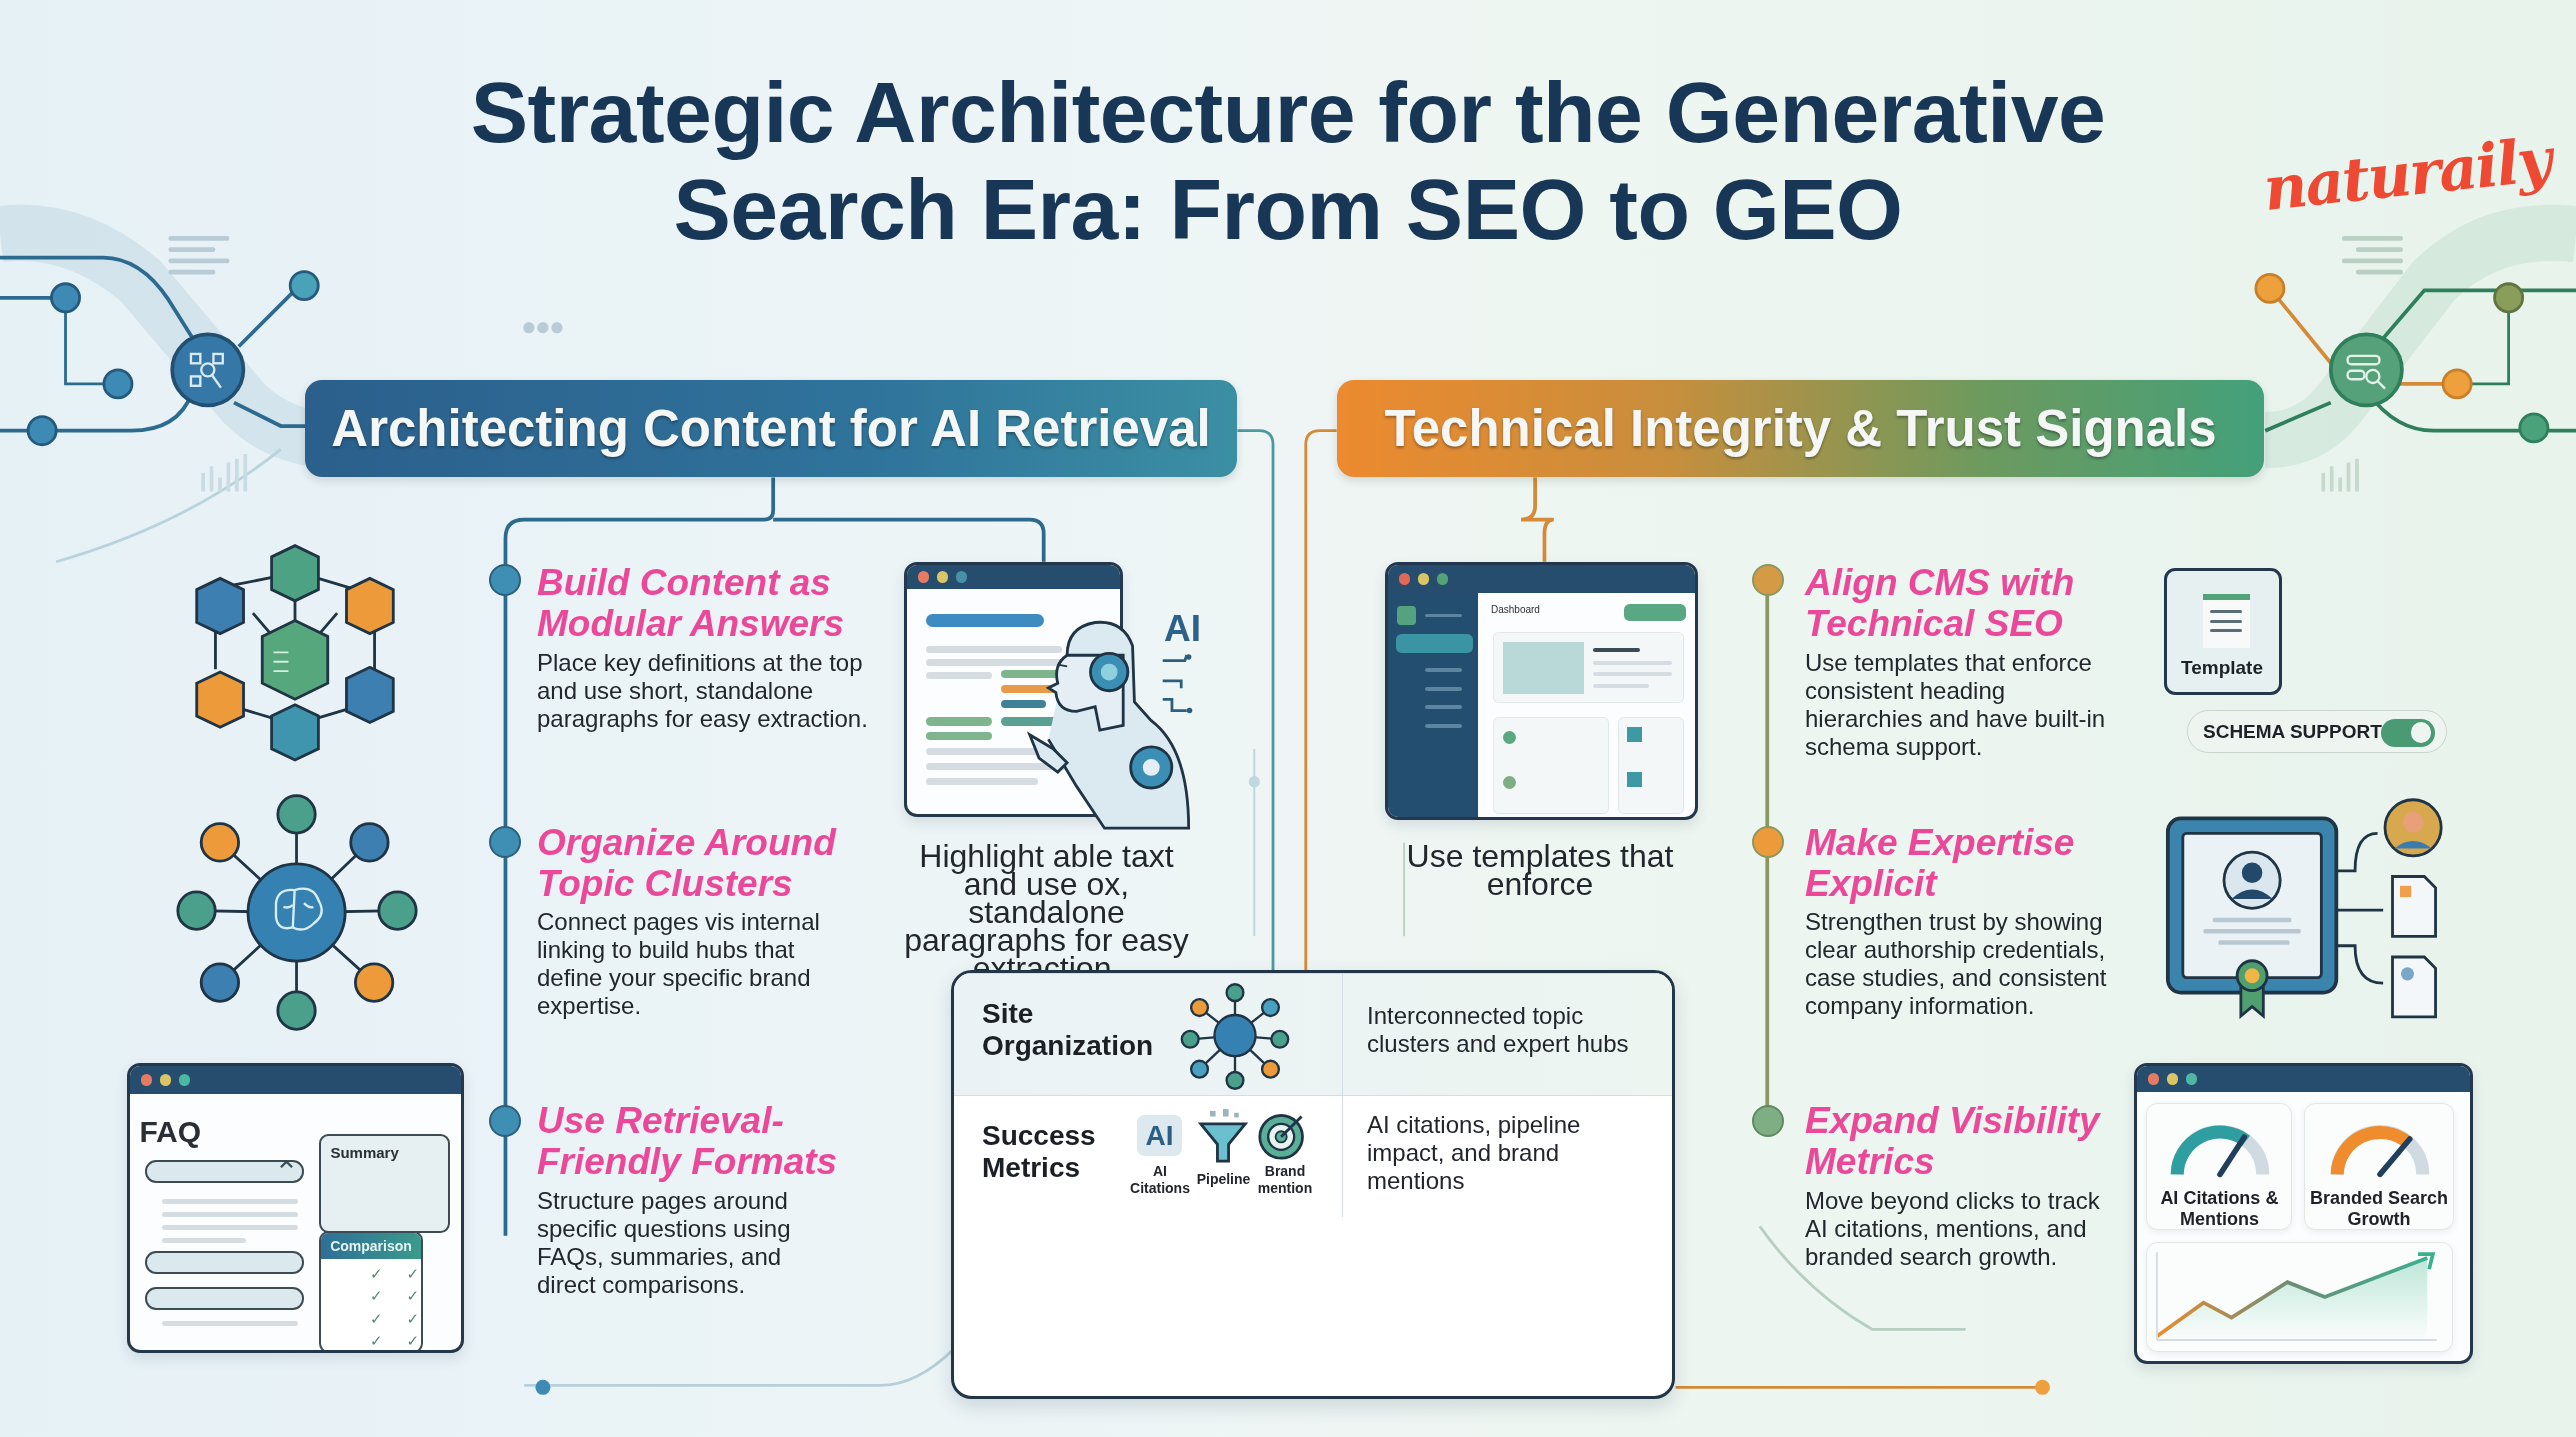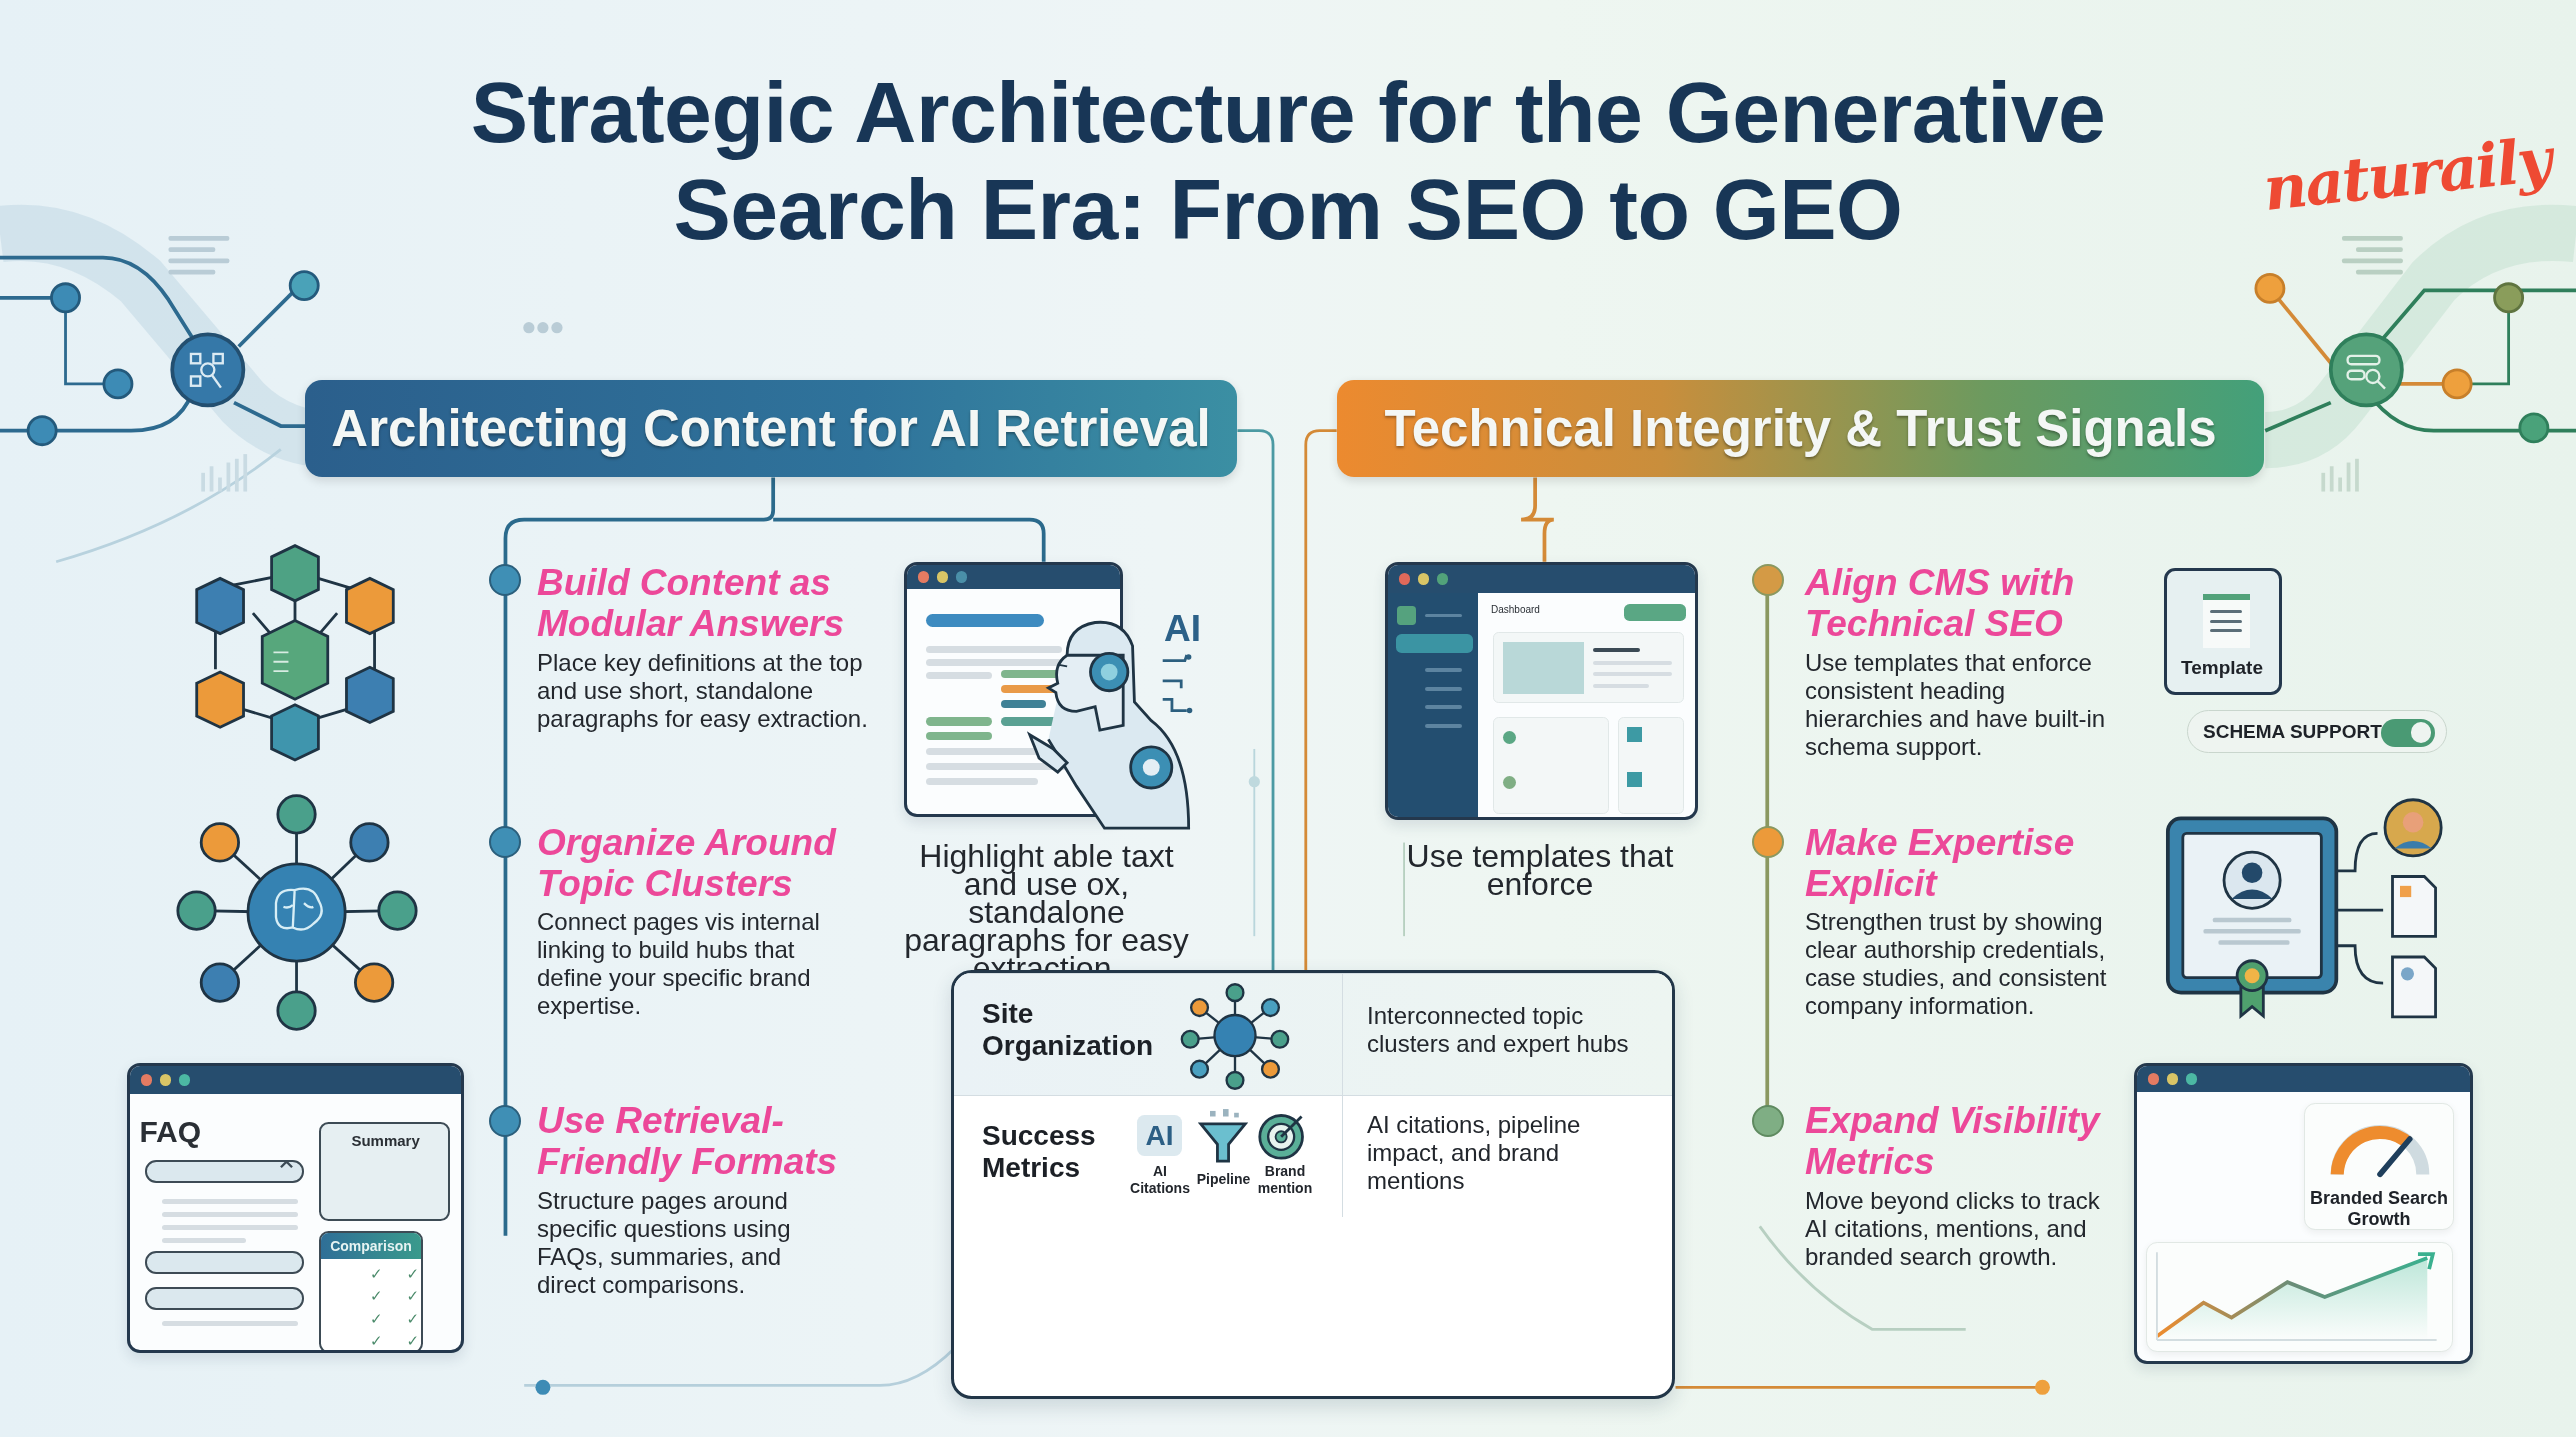--- a/index.html
+++ b/index.html
@@ -219,21 +219,21 @@
     </div>
   <div class="abs" style="left:9.4px;top:49px;font-size:30px;font-weight:700;color:#2a2f35;">FAQ</div>
   <div class="abs" style="left:15px;top:94px;width:159px;height:22.5px;border:2.8px solid #3d4b55;border-radius:11.2px;background:#dbe8ee;"></div>
   <div class="ln" style="left:32px;top:133px;width:136px;height:4.7px;"></div>
   <div class="ln" style="left:32px;top:146px;width:136px;height:4.7px;"></div>
   <div class="ln" style="left:32px;top:159px;width:136px;height:4.7px;"></div>
   <div class="ln" style="left:32px;top:172px;width:84px;height:4.7px;"></div>
   <div class="abs" style="left:15px;top:185px;width:159px;height:22.5px;border:2.8px solid #3d4b55;border-radius:11.2px;background:#dbe8ee;"></div>
   <div class="abs" style="left:15px;top:221px;width:159px;height:22.5px;border:2.8px solid #3d4b55;border-radius:11.2px;background:#dbe8ee;"></div>
   <div class="ln" style="left:32px;top:255px;width:136px;height:4.7px;"></div>
-  <div class="abs" style="left:189px;top:56px;width:131px;height:99px;border:2.8px solid #3d4b55;border-radius:9.4px;background:#e6eff2;padding-left:21px;">
+  <div class="abs" style="left:189px;top:68px;width:131px;height:99px;border:2.8px solid #3d4b55;border-radius:9.4px;background:#e6eff2;">
     <div style="padding:7.5px 9.4px;font-size:15px;font-weight:700;color:#2a2f35;">Summary</div>
   </div>
   <div class="abs" style="left:189px;top:165px;width:104px;height:122px;border:2.8px solid #3d4b55;border-radius:9.4px;background:#fff;overflow:hidden;">
     <div style="height:26px;background:linear-gradient(90deg,#2f6f97,#3a9a8c);color:#e6f3f2;font-size:14px;font-weight:700;text-align:center;line-height:26px;">Comparison</div>
     <div style="font-size:15px;color:#4a8a6a;padding:3.7px 0 0 49px;line-height:22.5px;letter-spacing:24px;">✓✓<br>✓✓<br>✓✓<br>✓✓</div>
   </div>
 </div>
 <svg class="abs" style="left:277px;top:1158px;width:19px;height:13px" viewBox="0 0 20 14">
     <path d="M4 10 L10 4 L16 10" stroke="#3d4b55" stroke-width="2.5" fill="none"></path>
   </svg>
@@ -390,20 +390,28 @@
   <path d="M246 172 L280 172 L292 184 L292 236 L246 236 Z" fill="#f4f7f9" stroke="#1f3444" stroke-width="3"></path>
   <circle cx="262" cy="190" r="7" fill="#7aa6c8"></circle>
 </svg>
 
 <div class="win" style="left:2134px;top:1063px;width:339px;height:301px;">
   <div class="bar" style="height:26px;">
       <i style="background:#e47b62"></i>
       <i style="background:#d9c566"></i>
       <i style="background:#4cb8a3"></i>
     </div>
+  <div class="card" style="left:9.4px;top:37px;width:146px;height:127px;">
+    <svg class="abs" style="left:17px;top:9.4px;width:112px;height:67px" viewBox="0 0 120 72">
+      <path d="M14 66 A46 46 0 0 1 106 66" stroke="#cfdbe0" stroke-width="14" fill="none"></path>
+      <path d="M14 66 A46 46 0 0 1 88 30" stroke="#2e9ea0" stroke-width="14" fill="none"></path>
+      <line x1="60" y1="66" x2="86" y2="26" stroke="#1f3f5c" stroke-width="6" stroke-linecap="round"></line>
+    </svg>
+    <div class="card-label" style="top:84px;">AI Citations &amp; Mentions</div>
+  </div>
   <div class="card" style="left:167px;top:37px;width:150px;height:127px;">
     <svg class="abs" style="left:19px;top:9.4px;width:112px;height:67px" viewBox="0 0 120 72">
       <path d="M14 66 A46 46 0 0 1 106 66" stroke="#cfdbe0" stroke-width="14" fill="none"></path>
       <path d="M14 66 A46 46 0 0 1 90 32" stroke="#ee8c2e" stroke-width="14" fill="none"></path>
       <line x1="60" y1="66" x2="92" y2="28" stroke="#1f3f5c" stroke-width="6" stroke-linecap="round"></line>
     </svg>
     <div class="card-label" style="top:84px;">Branded Search Growth</div>
   </div>
   <div class="card" style="left:9.4px;top:176px;width:307px;height:110px;">
     <svg class="abs" style="left:0;top:0;width:307px;height:110px" viewBox="0 0 328 118">

